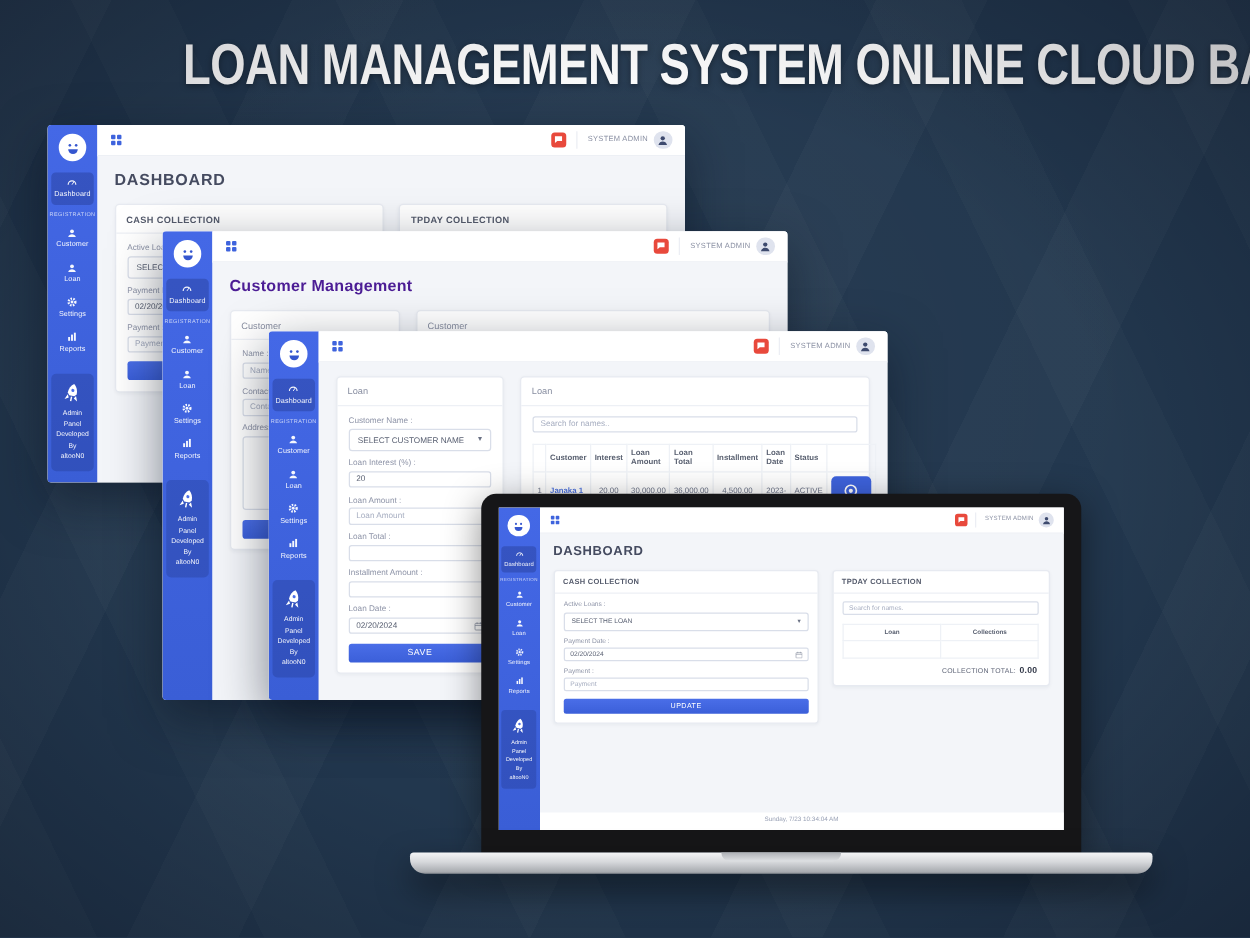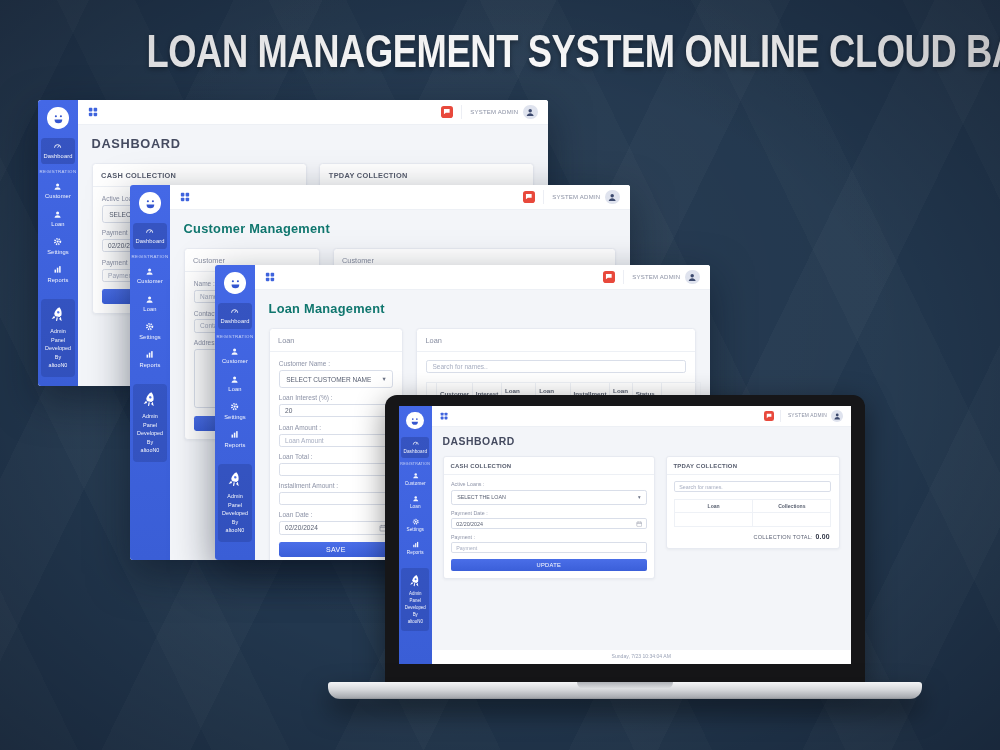--- a/index.html
+++ b/index.html
@@ -60,21 +60,21 @@
   .chat-badge svg{width:0.95em;height:0.95em;}
   .user-menu{display:flex;align-items:center;gap:0.6em;border-left:1px solid #eceef4;
     padding-left:1em;cursor:pointer;}
   .admin-label{font-size:0.75em;color:#8a90a3;letter-spacing:0.04em;}
   .avatar{width:1.8em;height:1.8em;border-radius:50%;background:#dfe3ee;
     display:flex;align-items:center;justify-content:center;overflow:hidden;}
   .avatar svg{width:1.3em;height:1.3em;}
 
   .content{padding:1.4em 1.7em;flex:1;overflow:hidden;min-height:0;}
   .page-heading{font-size:1.6em;font-weight:bold;color:#454b60;letter-spacing:0.05em;margin:0 0 0.95em;}
-  .page-heading.soft{font-weight:bold;color:#0f766e;letter-spacing:0.02em;}
+  .page-heading.soft{font-weight:bold;color:#4c1d95;letter-spacing:0.02em;}
   .cards-row{display:flex;gap:1.6em;align-items:flex-start;}
   .card{background:#fff;border:1px solid #e7eaf1;border-radius:0.45em;
     box-shadow:0 1px 3px rgba(25,35,60,0.05);min-width:0;}
   .card-header{padding:0.85em 1.15em;border-bottom:1px solid #edf0f5;font-size:0.92em;}
   .ch-strong{color:#565c6d;font-weight:bold;letter-spacing:0.04em;}
   .ch-soft{color:#878da0;}
   .card-body{padding:1.05em 1.15em;}
   .field-label{font-size:0.82em;color:#8d93a7;margin:0.95em 0 0.45em;}
   .field-label:first-child{margin-top:0;}
   .select{height:2em;border:1px solid #d9dee9;border-radius:0.35em;background:#fff;
@@ -509,21 +509,20 @@
       <span class="avatar">
         <svg viewBox="0 0 24 24">
                 <circle cx="12" cy="8.5" r="4" fill="#3d4a6e"></circle>
                 <path d="M4 21c1.2-4.5 4.3-6.5 8-6.5s6.8 2 8 6.5z" fill="#3d4a6e"></path>
               </svg>
       </span>
     </span>
   </span>
 </div>
     <div class="content">
-      <div class="page-heading soft">Loan Management</div>
       <div class="cards-row">
         <div class="card" style="width:31%;flex-shrink:0;">
           <div class="card-header ch-soft">Loan</div>
           <div class="card-body">
             <div class="field-label">Customer Name :</div>
             <div class="select">
               <span class="sel-tx">SELECT CUSTOMER NAME</span>
               <span class="caret">▾</span>
             </div>
             <div class="field-label">Loan Interest (%) :</div>

